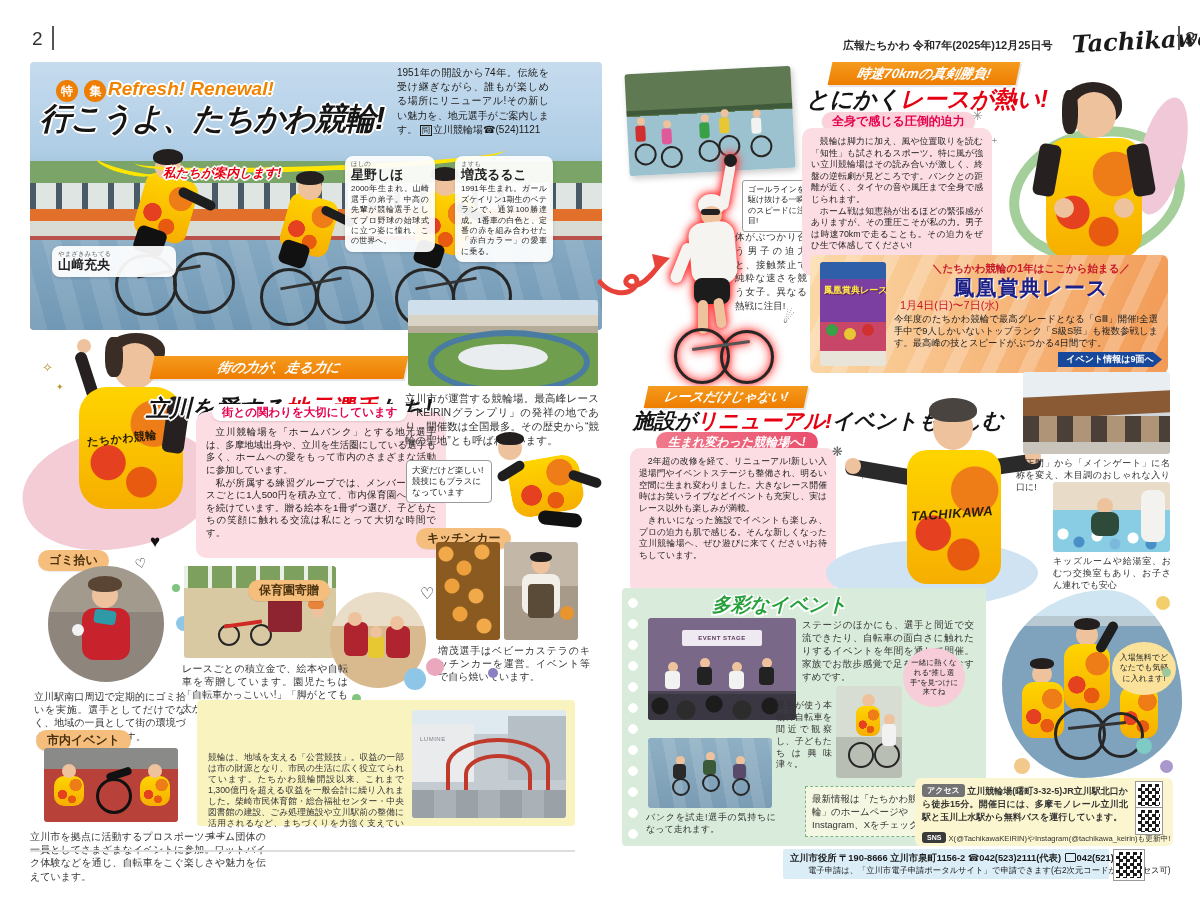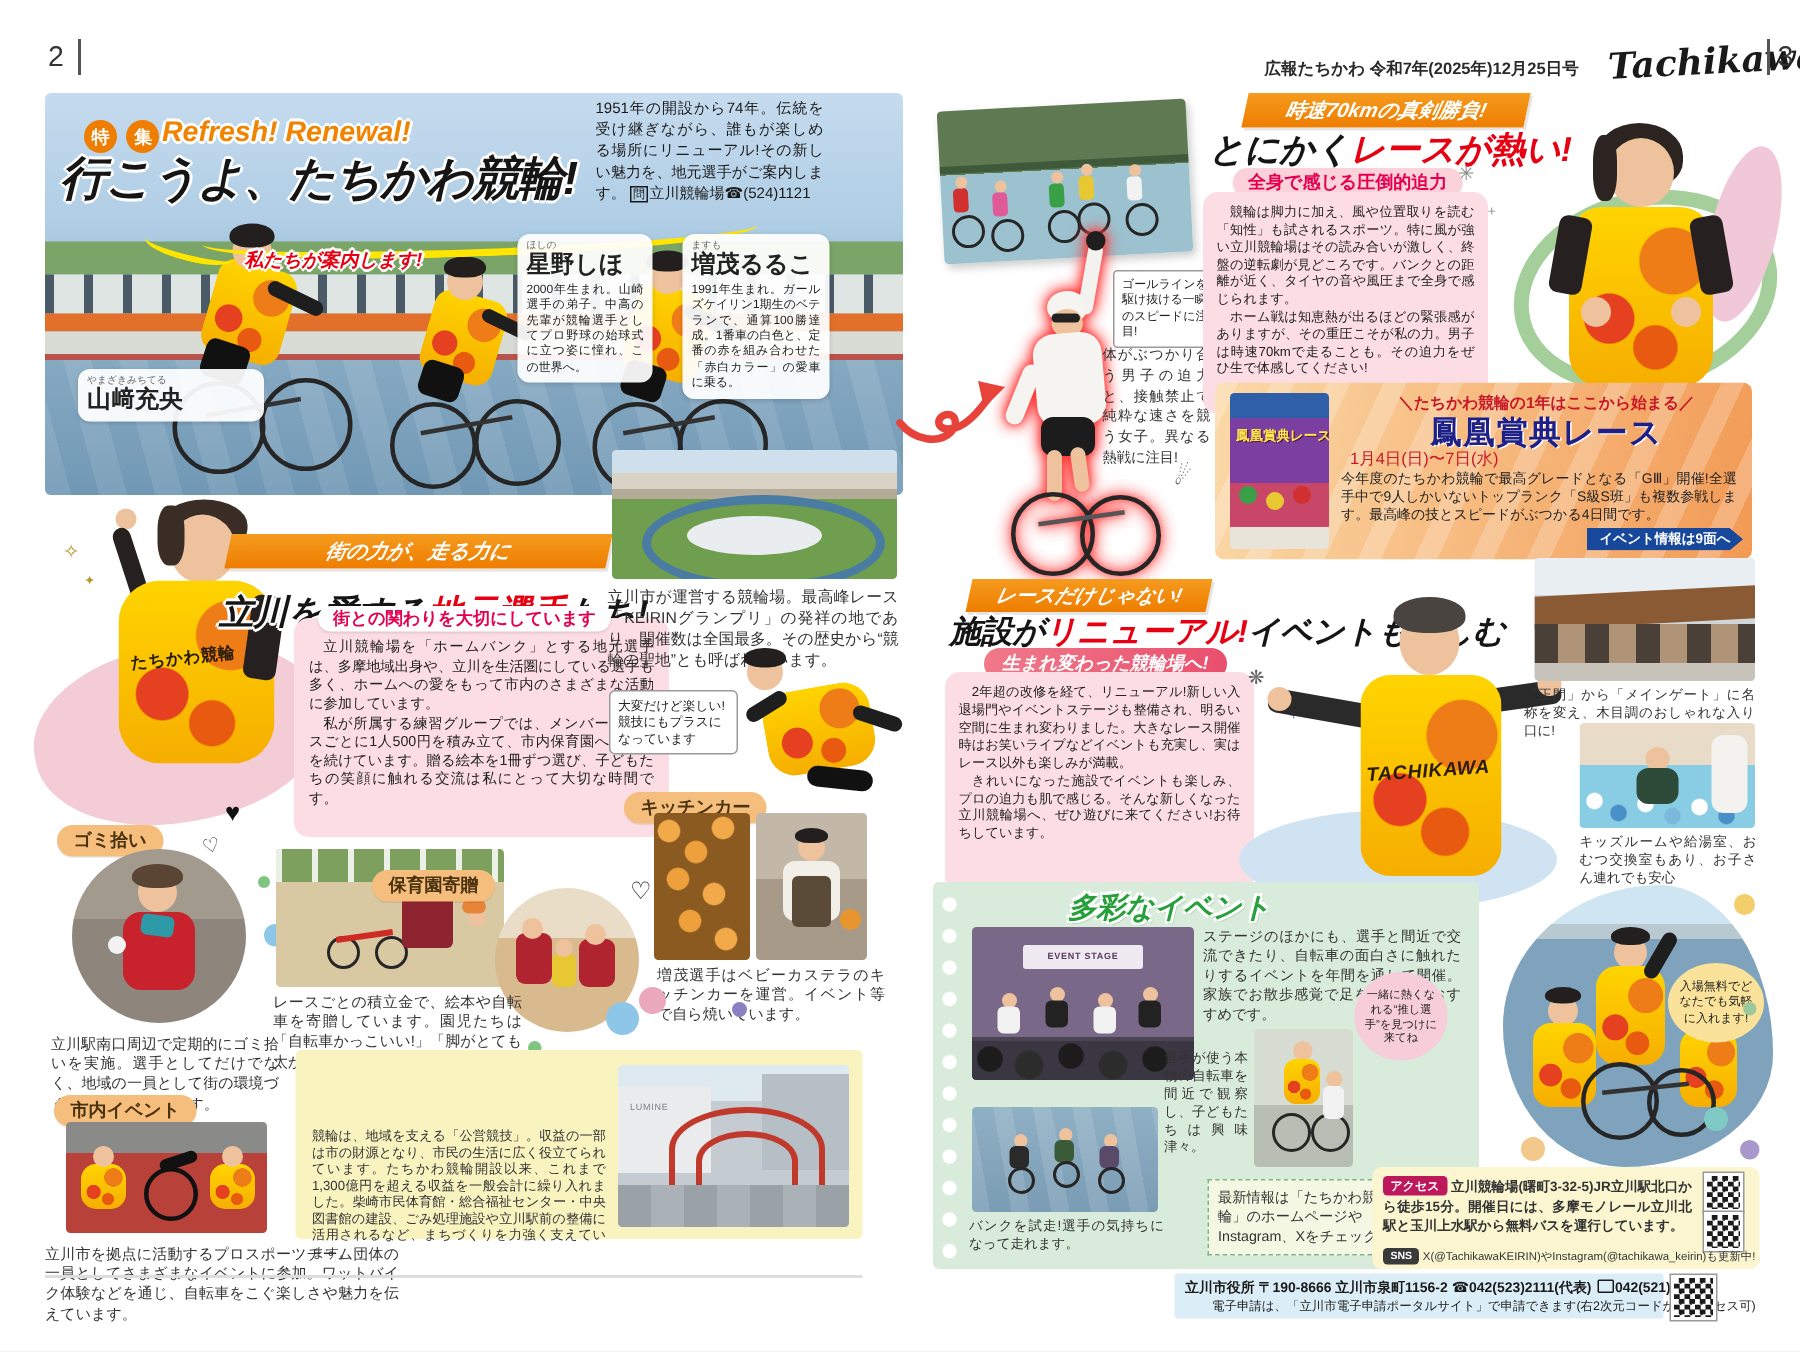--- a/index.html
+++ b/index.html
@@ -28,21 +28,21 @@
   .head{position:absolute;border-radius:50%;background:#efc29e;}
   .hair{position:absolute;background:#241f1f;border-radius:50% 50% 42% 42%;}
   .jersey{position:absolute;border-radius:12px;
     background:radial-gradient(circle at 28% 62%,#e5401f 0 16%,transparent 17%),
                radial-gradient(circle at 72% 30%,#ef7d17 0 20%,transparent 21%),
                radial-gradient(circle at 60% 78%,#e85a10 0 13%,transparent 14%),
                linear-gradient(180deg,#ffd400,#f6ae00);}
   .sleeve{position:absolute;background:#1e1e1e;border-radius:6px;}
   .pcard{position:absolute;background:rgba(255,255,255,.93);border-radius:8px;padding:5px 6px;color:#222;box-shadow:0 1px 3px rgba(0,0,0,.15);}
   .pfuri{font-size:6.5px;color:#666;line-height:1;}
-  .pname{font-weight:700;font-size:16px;line-height:1.15;}
+  .pname{font-weight:700;font-size:13px;line-height:1.15;}
   .pbio{font-size:8px;line-height:1.3;text-align:justify;margin-top:2px;}
   .tag{display:inline-block;color:#fff;border-radius:3px;font-weight:700;font-size:8px;padding:1px 5px;vertical-align:1px;}
   .dash-box{position:absolute;background:#f4f8e2;border:1.6px dashed #7db487;color:#333;padding:5px 6px;line-height:1.38;}
   .winner{filter:drop-shadow(0 0 5px rgba(255,45,45,.95)) drop-shadow(0 0 2px rgba(255,70,70,.9));}
   .sparkle{position:absolute;color:#caa53a;font-size:13px;}
 </style>
 </head>
 <body>
 
 <div id="canvas">
@@ -429,21 +429,21 @@
   <div class="speech" style="left:903px;top:648px;width:50px;font-size:7.5px;background:#f6cdd8;border:0;border-radius:50%;padding:10px 6px;text-align:center;">一緒に熱くなれる“推し選手”を見つけに来てね</div>
   <div class="speech" style="left:1112px;top:642px;width:50px;font-size:8px;background:#fae29a;border:0;border-radius:50%;padding:11px 7px;text-align:center;">入場無料でどなたでも気軽に入れます!</div>
   <div class="dot" style="left:1156px;top:596px;width:14px;height:14px;background:#f2cf6a;"></div>
   <div class="dot" style="left:1162px;top:668px;width:9px;height:9px;background:#9cc89c;"></div>
   <div class="dot" style="left:1014px;top:758px;width:16px;height:16px;background:#f2c98a;"></div>
   <div class="dot" style="left:1136px;top:738px;width:16px;height:16px;background:#7fcac4;"></div>
   <div class="dot" style="left:1160px;top:760px;width:13px;height:13px;background:#a898cc;"></div>
 
   <div class="abs" style="left:915px;top:778px;width:258px;height:68px;background:#fbf6cf;border-radius:6px;"></div>
   <div class="cap jt" style="left:922px;top:784px;width:206px;font-size:9px;line-height:1.42;">
-    <span class="tag" style="background:#be185d;">アクセス</span>
+    <span class="tag" style="background:#737373;">アクセス</span>
     <span style="font-weight:700;">立川競輪場(曙町3-32-5)JR立川駅北口から徒歩15分。開催日には、多摩モノレール立川北駅と玉川上水駅から無料バスを運行しています。</span>
   </div>
   <div class="qr" style="left:1136px;top:782px;width:22px;height:22px;"></div>
   <div class="qr" style="left:1136px;top:808px;width:22px;height:22px;"></div>
   <div class="cap nw" style="left:922px;top:832px;font-size:7.6px;">
     <span class="tag" style="background:#3a3a3a;font-size:7px;">SNS</span>
     <span>X(@TachikawaKEIRIN)やInstagram(@tachikawa_keirin)も更新中!</span>
   </div>
 
   <div class="abs" style="left:783px;top:849px;width:326px;height:30px;background:#dbeef8;border-radius:2px;"></div>

